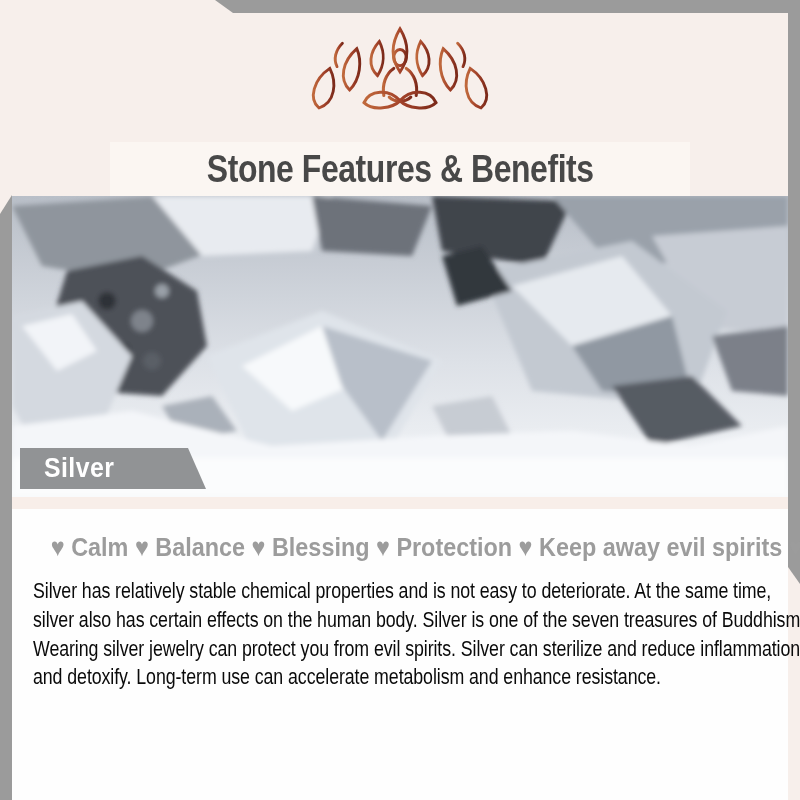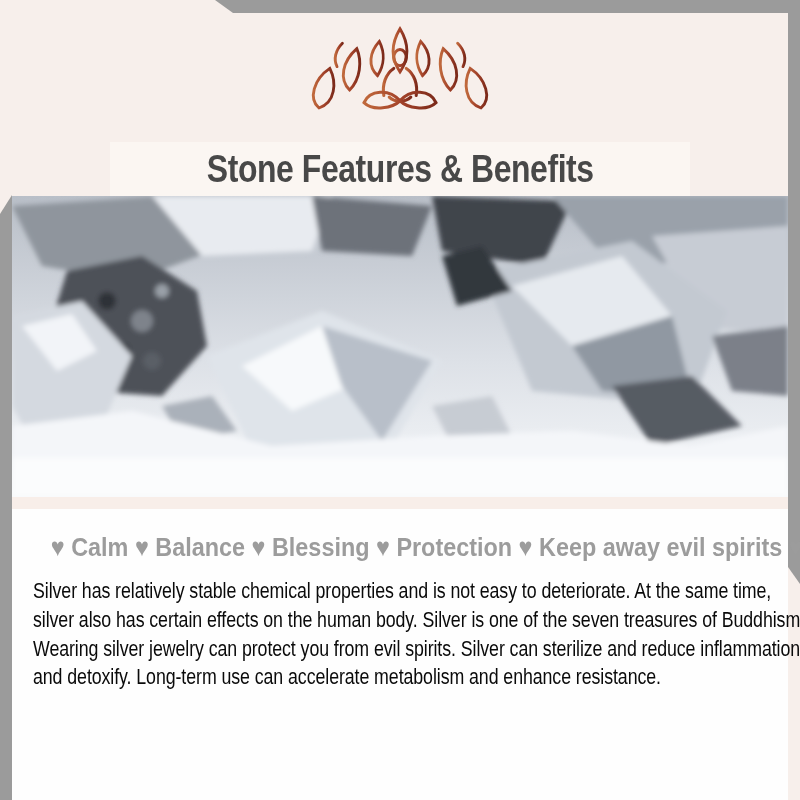--- a/index.html
+++ b/index.html
@@ -143,20 +143,23 @@
         <polygon points="560,150 660,120 680,200 590,195" fill="#9098a2"></polygon>
         <polygon points="430,60 470,50 500,95 445,110" fill="#33373d"></polygon>
         <polygon points="600,190 680,180 730,230 640,250" fill="#565b63"></polygon>
         <polygon points="700,140 776,130 776,200 720,195" fill="#7b8089"></polygon>
         <polygon points="150,210 200,200 225,235 170,245" fill="#aab1ba"></polygon>
         <polygon points="420,210 480,200 500,240 440,250" fill="#c7ccd3"></polygon>
         <polygon points="0,230 120,215 260,250 420,240 560,235 680,250 776,230 776,301 0,301" fill="#f4f6f9"></polygon>
         <rect x="0" y="262" width="776" height="39" fill="#fbfcfd"></rect>
       </g>
     </svg>
+    <div class="photo-label">
+      <span>Silver</span>
+    </div>
   </div>
 
   <div class="pink-strip"></div>
 
   <div class="panel">
     <div class="features-line">♥ Calm ♥ Balance ♥ Blessing ♥ Protection ♥ Keep away evil spirits ♥</div>
     <div class="description">Silver has relatively stable chemical properties and is not easy to deteriorate. At the same time, silver also has certain effects on the human body. Silver is one of the seven treasures of Buddhism. Wearing silver jewelry can protect you from evil spirits. Silver can sterilize and reduce inflammation and detoxify. Long-term use can accelerate metabolism and enhance resistance.</div>
   </div>
 
 </div>

